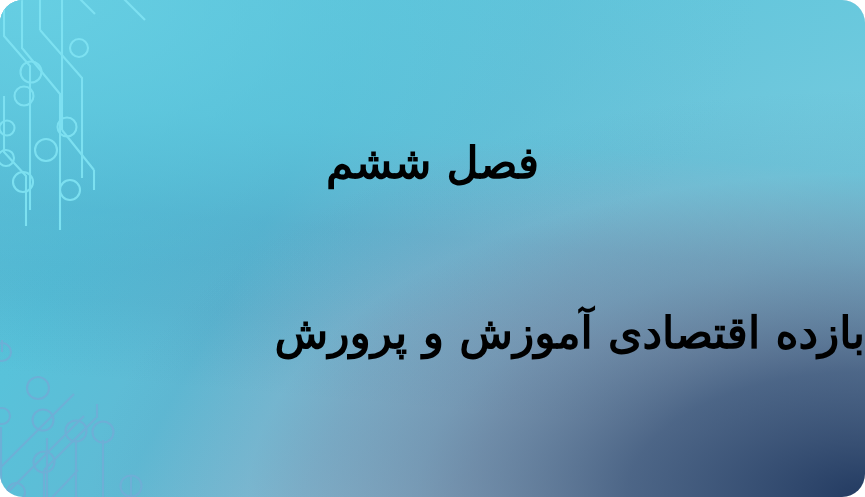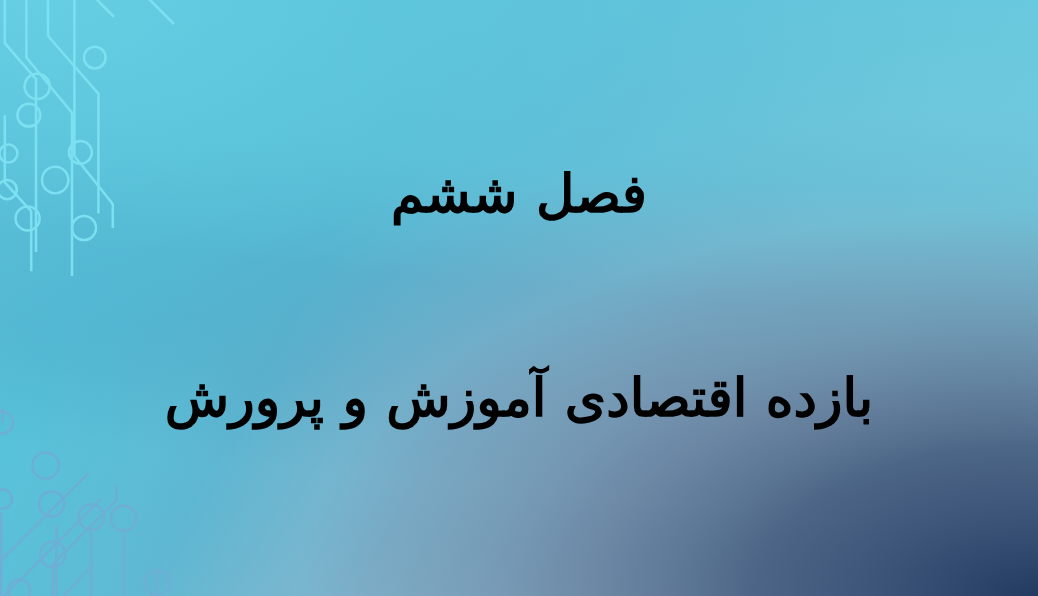--- a/index.html
+++ b/index.html
@@ -6,20 +6,21 @@
     margin: 0;
     padding: 0;
     background: #ffffff;
   }
   #slide {
     position: relative;
     width: 865px;
     height: 497px;
     overflow: hidden;
     font-family: "DejaVu Serif", "Liberation Serif", serif;
+    border-radius: 23px;
   }
 
   
   .bg-base {
     position: absolute;
     inset: 0;
     background: linear-gradient(155deg,
         #5ec6dc 0%,
         #57c1d9 22%,
         #4cb2cf 40%,
@@ -91,21 +92,21 @@
     left: 0;
     right: 0;
     top: 136px;
     text-align: center;
   }
   .subtitle-row {
     position: absolute;
     left: 0;
     right: 0;
     top: 306px;
-    text-align: center;
+    text-align: right;
   }
   .slide-title {
     display: inline-block;
     font-size: 44px;
     font-weight: bold;
     color: #000000;
     line-height: 1.22;
     letter-spacing: 0px;
     white-space: nowrap;
   }

